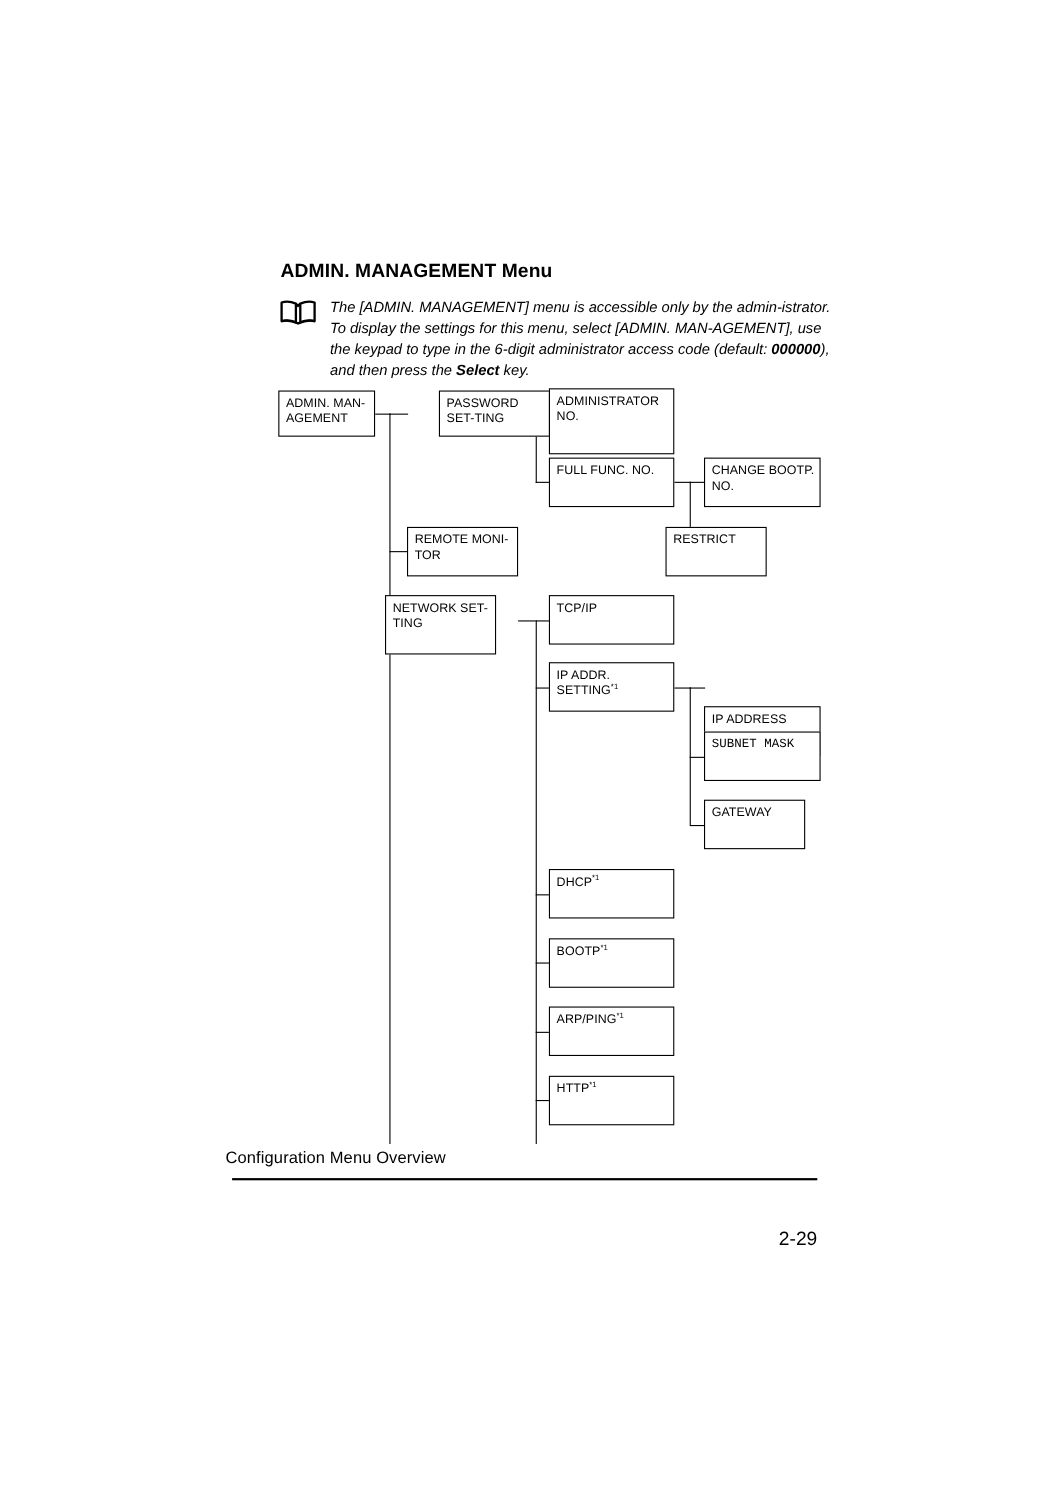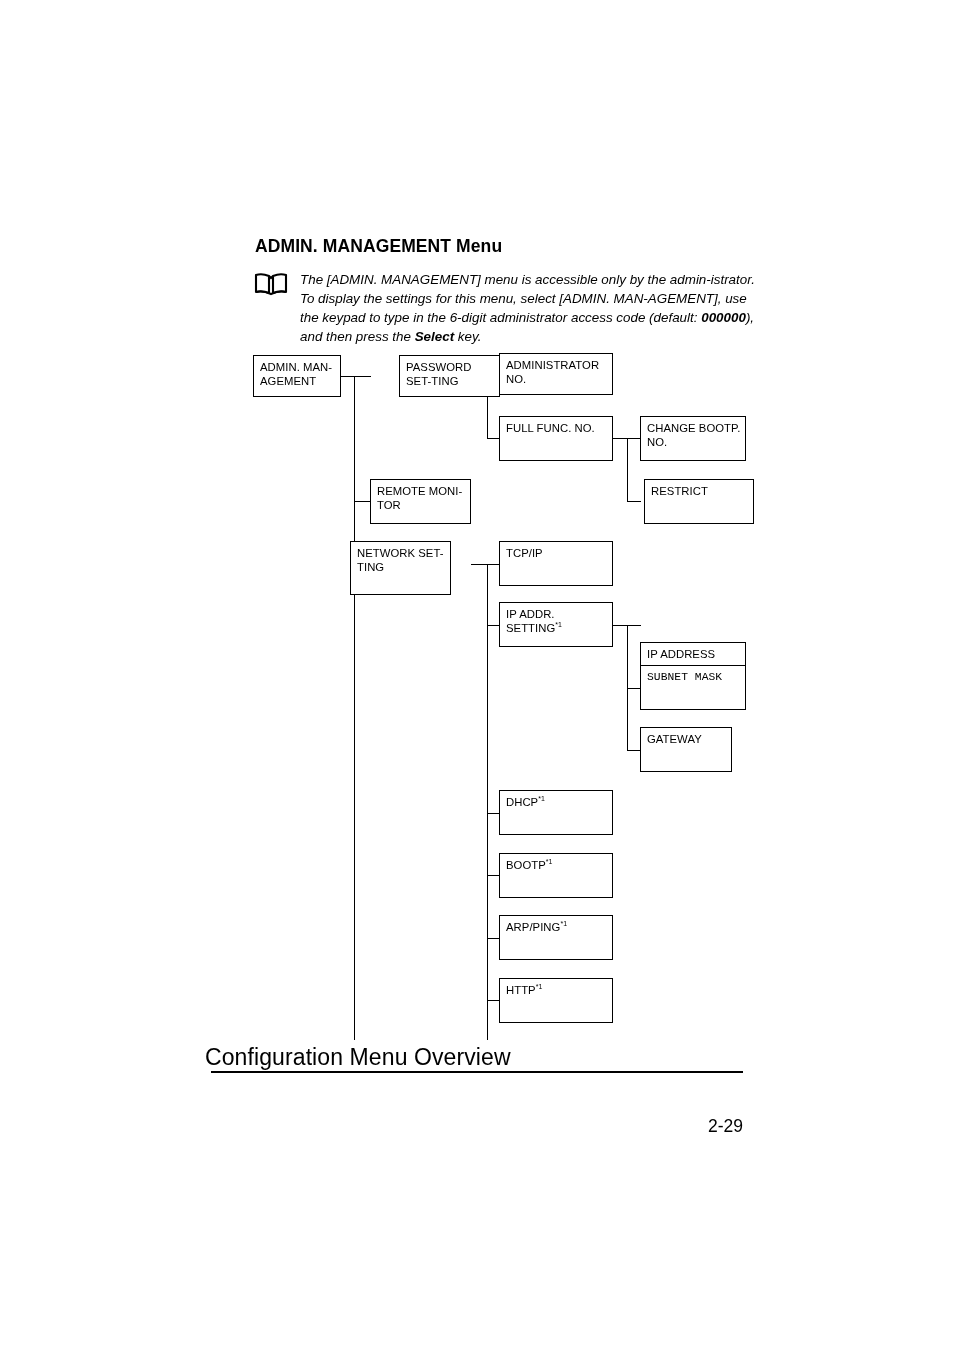--- a/index.html
+++ b/index.html
@@ -96,21 +96,21 @@
     left: 211px;
     top: 1071px;
     width: 532px;
     height: 1.6px;
     background: #000000;
   }
   .footer-left {
     position: absolute;
     left: 205px;
     top: 1044px;
-    font-size: 23px;
+    font-size: 15px;
     letter-spacing: 0.1px;
     white-space: nowrap;
   }
   .footer-right {
     position: absolute;
     left: 743px;
     top: 1082px;
     font-size: 17.5px;
     text-align: right;
     transform: translateX(-100%);
@@ -163,33 +163,33 @@
     <div class="line v" style="left: 627px; top: 625px; height: 125px;"></div>
     <div class="line h" style="left: 627px; top: 625px; width: 14px;"></div>
     <div class="line h" style="left: 627px; top: 688px; width: 14px;"></div>
     <div class="line h" style="left: 627px; top: 750px; width: 14px;"></div>
     <div class="node" style="left: 253px; top: 355px; width: 88px; height: 42px;">
       <div class="node-label">ADMIN. MAN-AGEMENT</div>
     </div>
     <div class="node" style="left: 370px; top: 355px; width: 101px; height: 42px; margin-left: 29px;">
       <div class="node-label">PASSWORD SET-TING</div>
     </div>
-    <div class="node" style="left: 499px; top: 353px; width: 114px; height: 42px;">
+    <div class="node" style="left: 499px; top: 353px; width: 114px; height: 60px;">
       <div class="node-label">ADMINISTRATOR NO.</div>
     </div>
     <div class="node" style="left: 499px; top: 416px; width: 114px; height: 45px;">
       <div class="node-label">FULL FUNC. NO.</div>
     </div>
     <div class="node" style="left: 640px; top: 416px; width: 106px; height: 45px;">
       <div class="node-label">CHANGE BOOTP. NO.</div>
     </div>
     <div class="node" style="left: 370px; top: 479px; width: 101px; height: 45px;">
       <div class="node-label">REMOTE MONI-TOR</div>
     </div>
-    <div class="node" style="left: 644px; top: 479px; width: 110px; height: 45px;">
+    <div class="node" style="left: 605px; top: 479px; width: 92px; height: 45px;">
       <div class="node-label">RESTRICT</div>
     </div>
     <div class="node" style="left: 350px; top: 541px; width: 101px; height: 54px;">
       <div class="node-label">NETWORK SET-TING</div>
     </div>
     <div class="node" style="left: 499px; top: 541px; width: 114px; height: 45px;">
       <div class="node-label">TCP/IP</div>
     </div>
     <div class="node" style="left: 499px; top: 602px; width: 114px; height: 45px;">
       <div class="node-label">IP ADDR. SETTING<sup>*1</sup></div>

